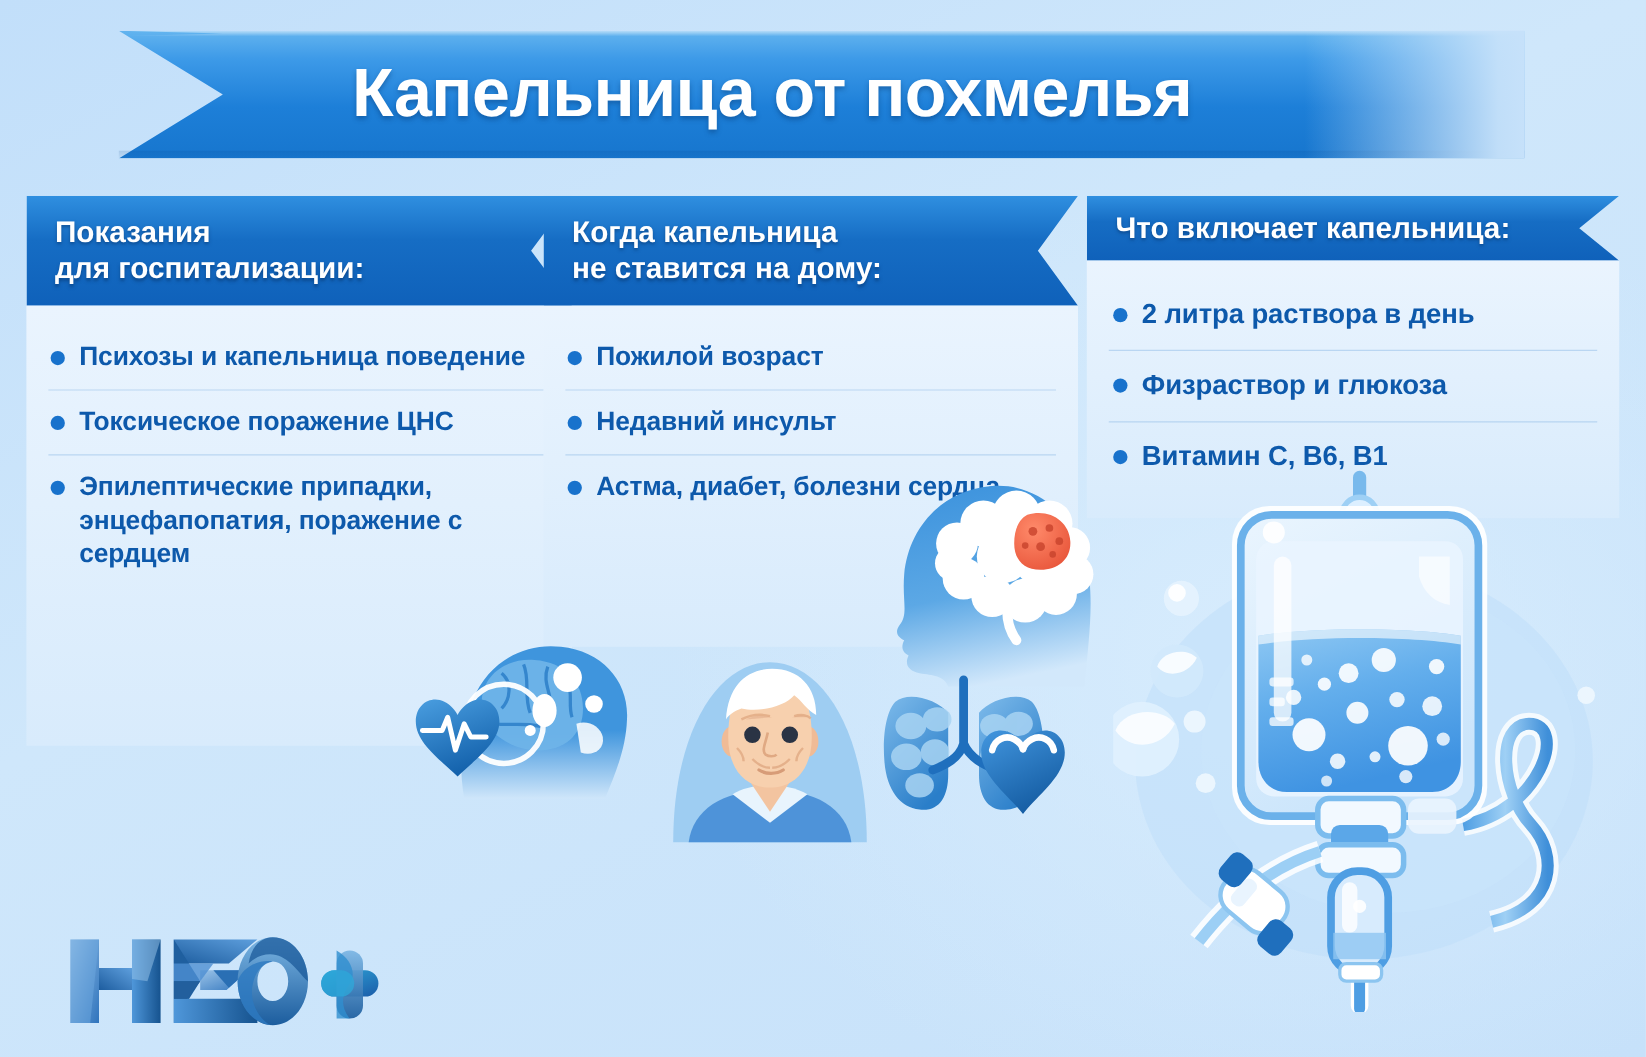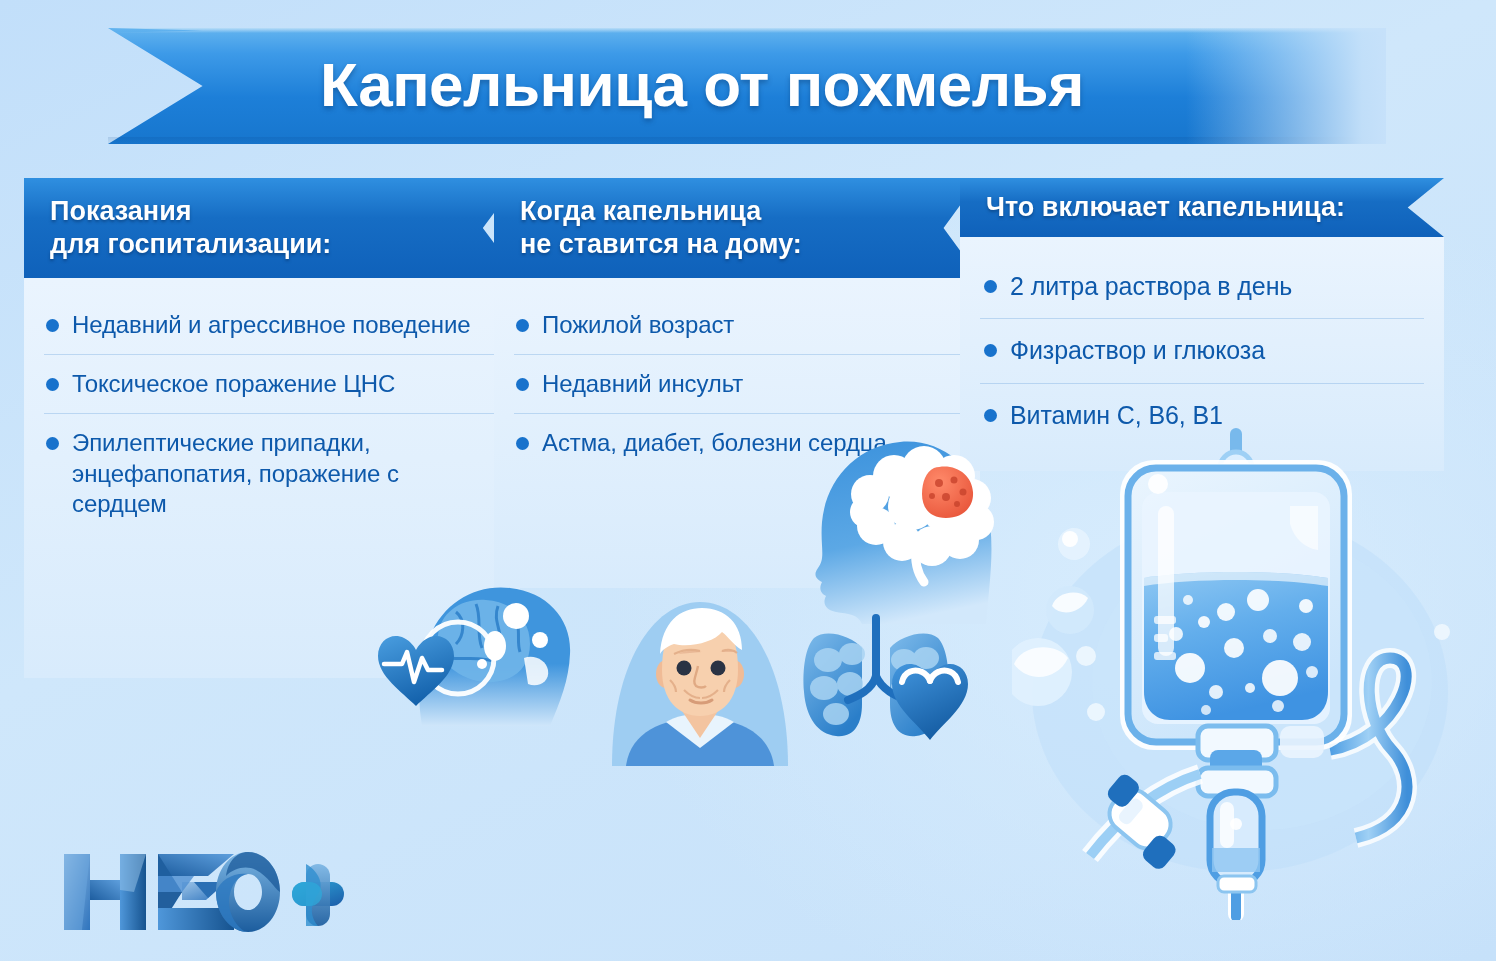--- a/index.html
+++ b/index.html
@@ -63,21 +63,21 @@
     padding-right: 90px;
   }
 
   
   .col {
     position: absolute;
     top: 178px;
   }
   .col-1 { left: 24px;  width: 496px; }
   .col-2 { left: 494px; width: 486px; }
-  .col-3 { left: 960px; width: 484px; }
+  .col-3 { left: 988px; width: 484px; }
 
   .col-head {
     position: relative;
     background: linear-gradient(180deg, #2f8fe0 0%, #166dc4 40%, #0f61ba 100%);
     color: #fff;
     font-weight: bold;
     font-size: 27px;
     line-height: 1.22;
     padding: 17px 70px 17px 26px;
     box-sizing: border-box;
@@ -108,21 +108,21 @@
   .dot {
     flex: 0 0 auto;
     width: 13px;
     height: 13px;
     border-radius: 50%;
     background: #1872cc;
     margin: 9px 13px 0 0;
   }
   .bullet-text {
     color: #0d59ab;
-    font-weight: normal;
+    font-weight: bold;
     font-size: 24px;
     line-height: 1.26;
     letter-spacing: -0.1px;
   }
   .col-3 .bullet-text { font-size: 25px; }
   .col-3 .bullet-item { padding: 16px 4px; }
 
   
   .logo {
     position: absolute;
@@ -154,21 +154,21 @@
   </div>
 
   <div class="col col-1">
     <div class="col-head">
       <span class="hl">Показания</span>
       <span class="hl">для госпитализации:</span>
     </div>
     <div class="col-body">
       <div class="bullet-item">
         <span class="dot"></span>
-        <span class="bullet-text">Недавний и агрессивное поведение</span>
+        <span class="bullet-text">Психозы и капельница поведение</span>
       </div>
       <div class="bullet-item">
         <span class="dot"></span>
         <span class="bullet-text">Токсическое поражение ЦНС</span>
       </div>
       <div class="bullet-item">
         <span class="dot"></span>
         <span class="bullet-text">Эпилептические припадки, энцефапопатия, поражение с сердцем</span>
       </div>
     </div>

